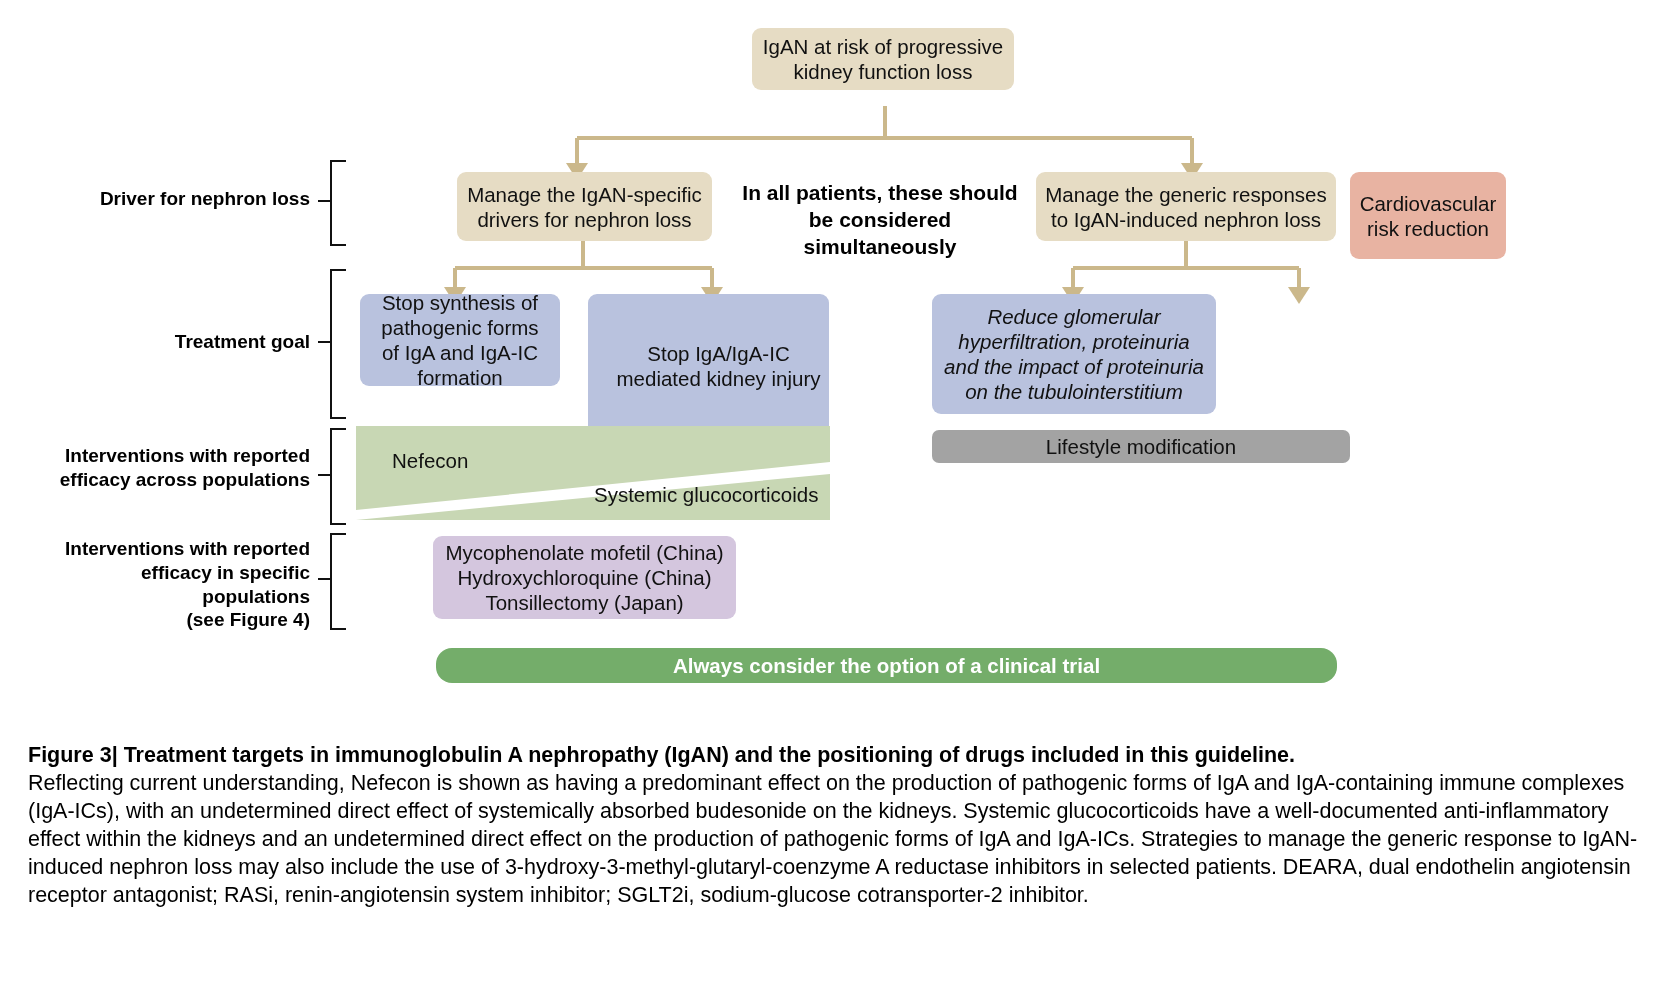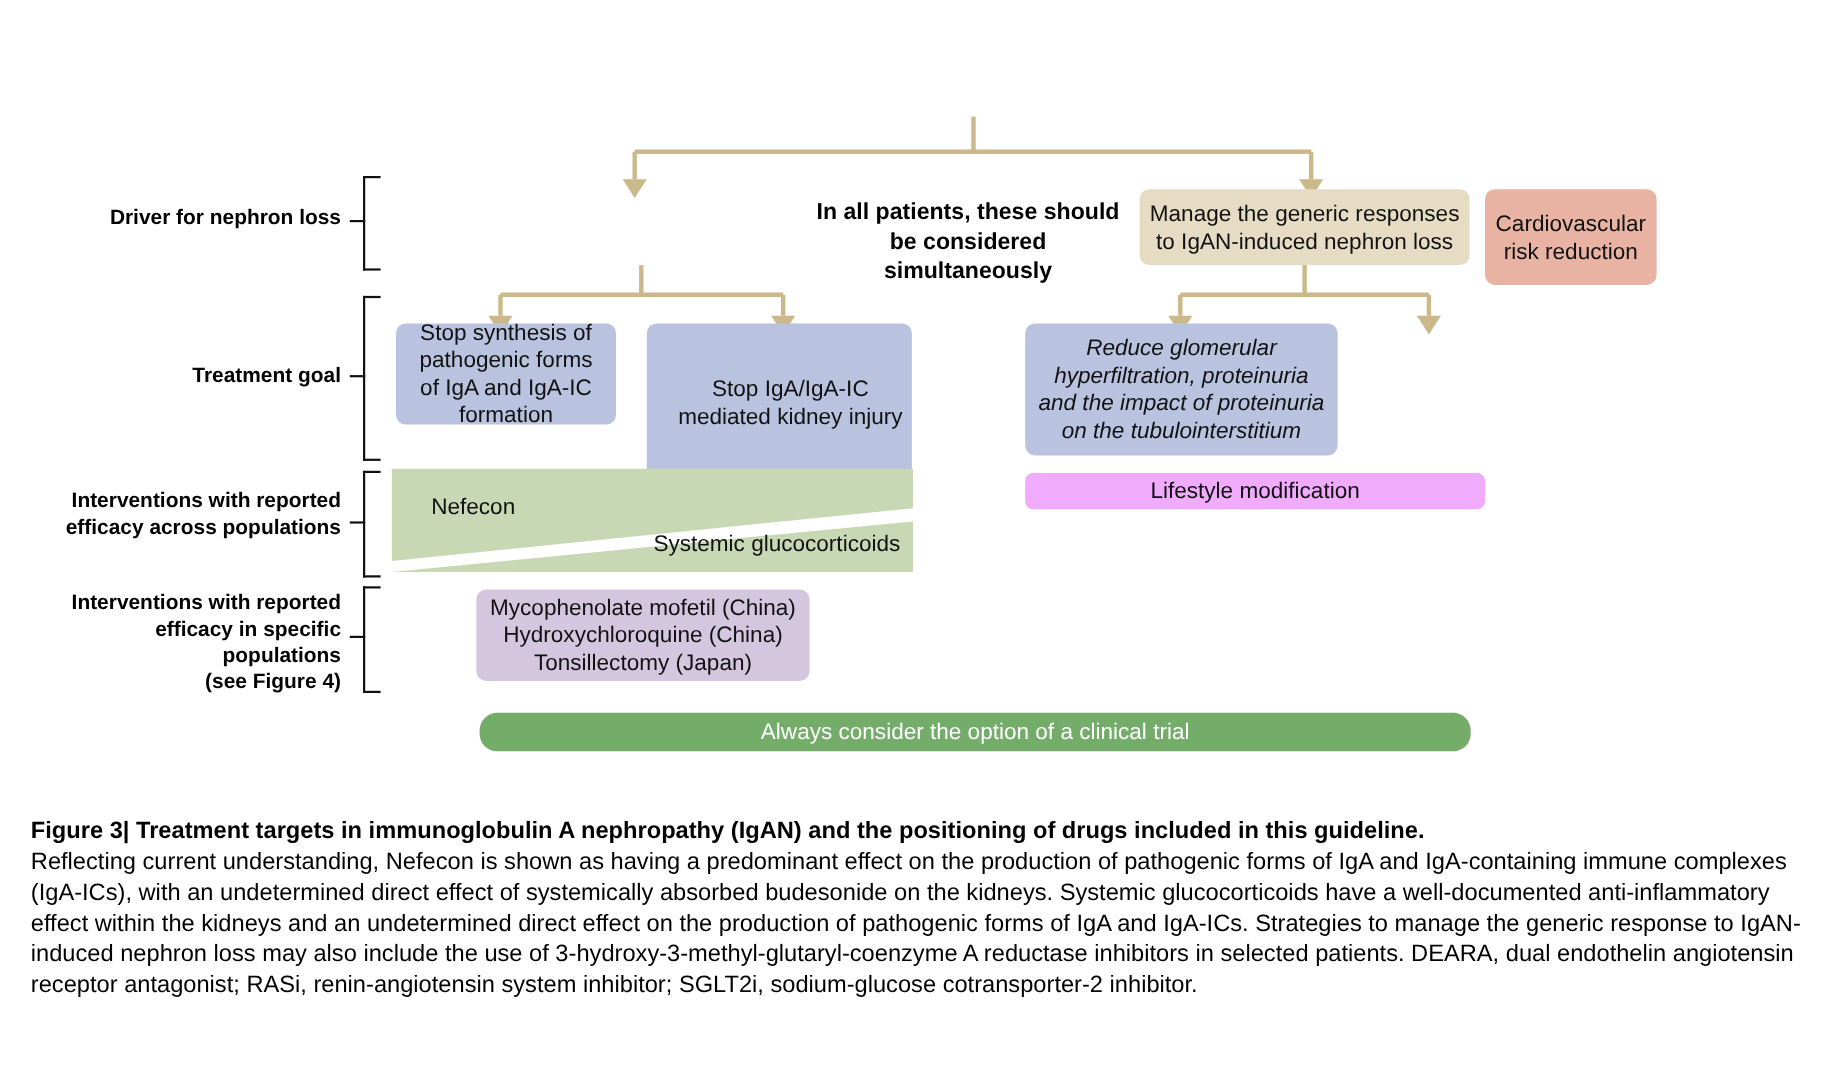--- a/index.html
+++ b/index.html
@@ -12,23 +12,23 @@
 
   
   .node{
     position:absolute;box-sizing:border-box;border-radius:9px;
     display:flex;align-items:center;justify-content:center;text-align:center;
     line-height:1.22;white-space:pre-line;
   }
   .tan{background:#e6dcc4;color:#111;font-size:20.5px;}
   .salmon{background:#e8b3a2;color:#111;font-size:20.5px;}
   .blue{background:#b9c2de;color:#111;font-size:20.5px;}
-  .green-lite{background:#f0abfc;color:#111;font-size:20.5px;}
+  .green-lite{background:#a3a3a3;color:#111;font-size:20.5px;}
   .purple{background:#d4c6de;color:#111;font-size:20.5px;}
-  .green-solid{background:#74ad6a;color:#ffffff;font-size:20.5px;font-weight:normal;border-radius:16px;}
+  .green-solid{background:#74ad6a;color:#ffffff;font-size:20.5px;font-weight:bold;border-radius:16px;}
 
   
   .rowlabel{
     position:absolute;font-weight:bold;font-size:19px;line-height:1.25;
     text-align:right;white-space:pre-line;color:#000;
   }
   .simul{
     position:absolute;font-weight:bold;font-size:21px;line-height:1.28;
     text-align:center;white-space:pre-line;color:#000;
   }
@@ -78,25 +78,29 @@
     <g fill="#cbb88b">
       <polygon points="566,163 588,163 577,180"></polygon>
       <polygon points="1181,163 1203,163 1192,180"></polygon>
       <polygon points="444,287 466,287 455,304"></polygon>
       <polygon points="701,287 723,287 712,304"></polygon>
       <polygon points="1062,287 1084,287 1073,304"></polygon>
       <polygon points="1288,287 1310,287 1299,304"></polygon>
     </g>
   </svg>
 
+  <div class="node tan" style="left:752px;top:28px;width:262px;height:62px;">IgAN at risk of progressive
+kidney function loss</div>
 
   <div class="rowlabel" style="left:70px;top:187px;width:240px;">Driver for nephron loss</div>
   <div class="bracket" style="left:330px;top:160px;width:14px;height:82px;"></div>
   <div class="bracket-tick" style="left:318px;top:200px;width:14px;"></div>
 
+  <div class="node tan" style="left:457px;top:172px;width:255px;height:69px;">Manage the IgAN-specific
+drivers for nephron loss</div>
 
   <div class="simul" style="left:730px;top:180px;width:300px;">In all patients, these should
 be considered simultaneously</div>
 
   <div class="node tan" style="left:1036px;top:172px;width:300px;height:69px;">Manage the generic responses
 to IgAN-induced nephron loss</div>
 
   <div class="node salmon" style="left:1350px;top:172px;width:156px;height:87px;">Cardiovascular
 risk reduction</div>
 

